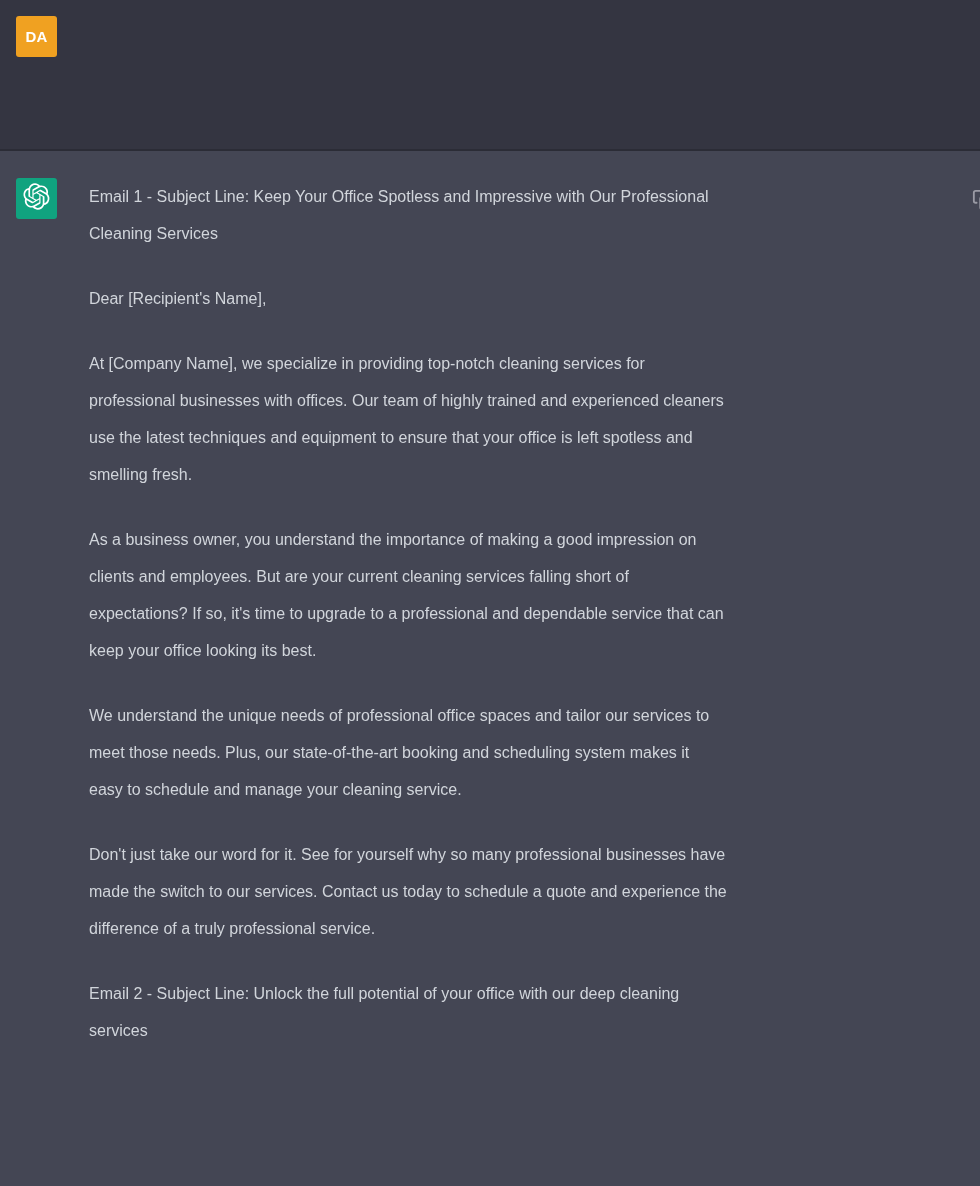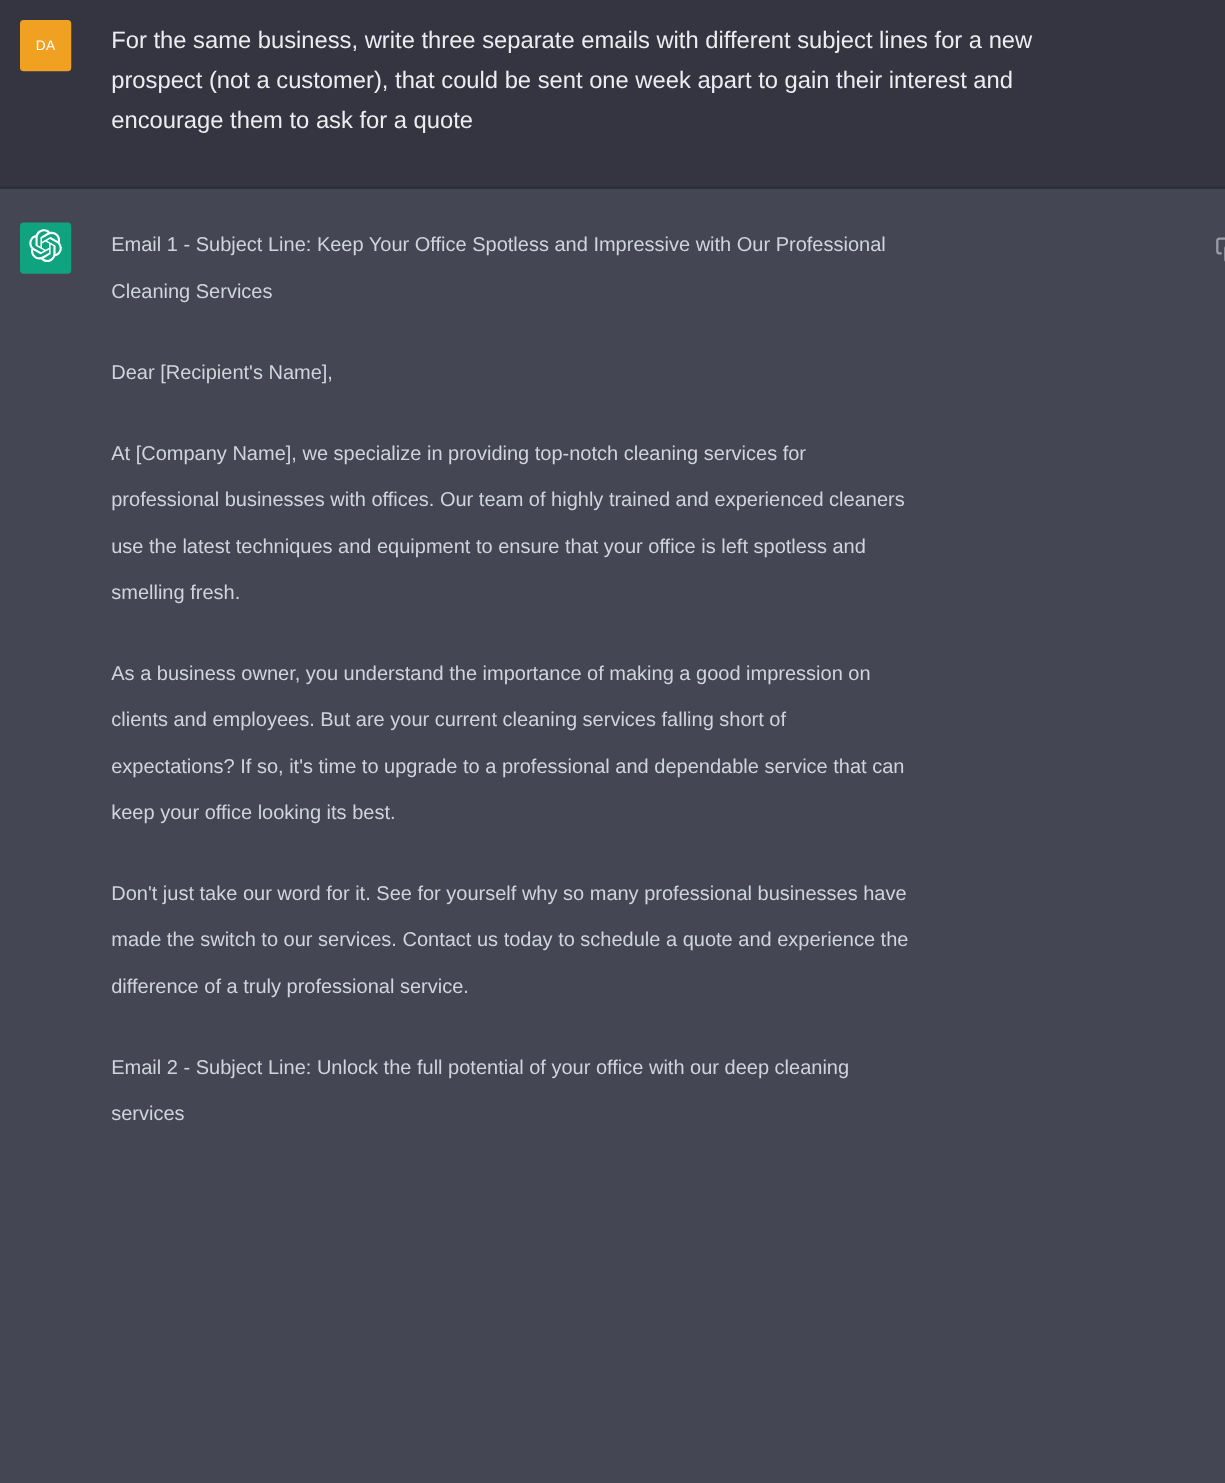--- a/index.html
+++ b/index.html
@@ -27,22 +27,22 @@
   .avatar {
     width: 41px; height: 41px;
     flex: 0 0 41px;
     border-radius: 3px;
     display: flex; align-items: center; justify-content: center;
     user-select: none;
   }
   .avatar-user {
     background: var(--user-avatar-bg, #f0a121);
     color: #ffffff;
-    font-size: 11px;
-    font-weight: 400;
+    font-size: 15px;
+    font-weight: 700;
     letter-spacing: 0.2px;
   }
   .avatar-assistant {
     background: var(--assistant-avatar-bg, #10a37f);
   }
   .avatar-assistant svg { width: 27px; height: 27px; }
   .msg-body { flex: 1 1 auto; min-width: 0; }
   .user-text {
     margin: 1px 0 0 32px;
     color: var(--user-text, #ececf1);
@@ -70,25 +70,20 @@
   }
   .copy-btn svg { width: 22px; height: 22px; display: block; }
 </style>
 </head>
 <body>
 
 <div class="message message-user">
   <div class="avatar avatar-user">
     <span>DA</span>
   </div>
-  <div class="msg-body">
-    <div class="user-text">For the same business, write three separate emails with different subject lines for a new
-prospect (not a customer), that could be sent one week apart to gain their interest and
-encourage them to ask for a quote</div>
-  </div>
 </div>
 
 <div class="message message-assistant">
   <div class="avatar avatar-assistant">
     <span>
       <svg viewBox="0 0 41 41" fill="#ffffff" xmlns="http://www.w3.org/2000/svg">
           <path d="M37.5324 16.8707C37.9808 15.5241 38.1363 14.0974 37.9886 12.6859C37.8409 11.2744 37.3934 9.91076 36.676 8.68622C35.6126 6.83404 33.9882 5.3676 32.0373 4.4985C30.0864 3.62941 27.9098 3.40259 25.8215 3.85078C24.8796 2.7893 23.7219 1.94125 22.4257 1.36341C21.1295 0.785575 19.7249 0.491269 18.3058 0.500197C16.1708 0.495044 14.0893 1.16803 12.3614 2.42214C10.6335 3.67624 9.34853 5.44666 8.6917 7.47815C7.30085 7.76286 5.98686 8.3414 4.8377 9.17505C3.68854 10.0087 2.73073 11.0782 2.02839 12.312C0.956464 14.1591 0.498905 16.2988 0.721698 18.4228C0.944492 20.5467 1.83612 22.5449 3.268 24.1293C2.81966 25.4759 2.66413 26.9026 2.81182 28.3141C2.95951 29.7256 3.40701 31.0892 4.12437 32.3138C5.18791 34.1659 6.8123 35.6322 8.76321 36.5013C10.7141 37.3704 12.8907 37.5973 14.9789 37.1492C15.9208 38.2107 17.0786 39.0587 18.3747 39.6366C19.6709 40.2144 21.0755 40.5087 22.4946 40.4998C24.6307 40.5054 26.7133 39.8321 28.4418 38.5772C30.1704 37.3223 31.4556 35.5506 32.1119 33.5179C33.5027 33.2332 34.8167 32.6547 35.9659 31.821C37.115 30.9874 38.0728 29.9178 38.7752 28.684C39.8458 26.8371 40.3023 24.6979 40.0789 22.5748C39.8556 20.4517 38.9639 18.4544 37.5324 16.8707ZM22.4978 37.8849C20.7443 37.8874 19.0459 37.2733 17.6994 36.1501C17.7601 36.117 17.8666 36.0586 17.936 36.0161L25.9004 31.4156C26.1003 31.3019 26.2663 31.137 26.3813 30.9378C26.4964 30.7386 26.5563 30.5124 26.5549 30.2825V19.0542L29.9213 20.998C29.9389 21.0068 29.9541 21.0198 29.9656 21.0359C29.977 21.052 29.9842 21.0707 29.9867 21.0902V30.3889C29.9842 32.375 29.1946 34.2791 27.7909 35.6841C26.3872 37.0892 24.4838 37.8806 22.4978 37.8849ZM6.39227 31.0064C5.51397 29.4888 5.19742 27.7107 5.49804 25.9832C5.55718 26.0187 5.66048 26.0818 5.73461 26.1244L13.699 30.7248C13.8975 30.8408 14.1233 30.902 14.3532 30.902C14.583 30.902 14.8088 30.8408 15.0073 30.7248L24.731 25.1103V28.9979C24.7321 29.0177 24.7283 29.0376 24.7199 29.0556C24.7115 29.0736 24.6988 29.0893 24.6829 29.1012L16.6317 33.7497C14.9096 34.7416 12.8643 35.0097 10.9447 34.4954C9.02506 33.9811 7.38785 32.7263 6.39227 31.0064ZM4.29707 13.6194C5.17156 12.0998 6.55279 10.9364 8.19885 10.3327C8.19885 10.4013 8.19491 10.5228 8.19491 10.6071V19.8079C8.19351 20.0378 8.25334 20.2638 8.36823 20.4629C8.48312 20.6619 8.64893 20.8267 8.84863 20.9404L18.5723 26.5542L15.206 28.4979C15.1894 28.5089 15.1703 28.5155 15.1505 28.5173C15.1307 28.5191 15.1107 28.516 15.0924 28.5082L7.04046 23.8557C5.32135 22.8601 4.06716 21.2235 3.55289 19.3046C3.03862 17.3858 3.30624 15.3413 4.29707 13.6194ZM31.955 20.0556L22.2312 14.4411L25.5976 12.4981C25.6142 12.4872 25.6333 12.4805 25.6531 12.4787C25.6729 12.4769 25.6928 12.4801 25.7111 12.4879L33.7631 17.1364C34.9967 17.849 36.0017 18.8982 36.6606 20.1613C37.3194 21.4244 37.6047 22.849 37.483 24.2684C37.3613 25.6878 36.8377 27.0432 35.9733 28.1712C35.1089 29.2993 33.9398 30.1536 32.6023 30.6372C32.6023 30.5679 32.6023 30.4456 32.6023 30.3621V21.1613C32.6043 20.9317 32.5451 20.7066 32.4309 20.5081C32.3166 20.3097 32.1515 20.1453 31.955 20.0556ZM35.3055 15.0128C35.2464 14.9765 35.1431 14.9142 35.069 14.8717L27.1045 10.2712C26.906 10.1554 26.6803 10.0943 26.4504 10.0943C26.2206 10.0943 25.9948 10.1554 25.7963 10.2712L16.0726 15.8858V11.9982C16.0715 11.9783 16.0753 11.9585 16.0837 11.9405C16.0921 11.9225 16.1048 11.9068 16.1207 11.8949L24.1719 7.25025C25.4053 6.53903 26.8158 6.19376 28.2383 6.25482C29.6608 6.31589 31.0364 6.78077 32.2044 7.59508C33.3723 8.40939 34.2842 9.53945 34.8334 10.8531C35.3826 12.1667 35.5464 13.6095 35.3055 15.0128ZM14.2424 21.9419L10.8752 19.9981C10.8576 19.9893 10.8423 19.9763 10.8309 19.9602C10.8195 19.9441 10.8122 19.9254 10.8098 19.9058V10.6071C10.8107 9.18295 11.2173 7.78848 11.9819 6.58696C12.7466 5.38544 13.8377 4.42659 15.1275 3.82264C16.4173 3.21869 17.8524 2.99464 19.2649 3.1767C20.6775 3.35876 22.0089 3.93941 23.1034 4.85067C23.0427 4.88379 22.937 4.94215 22.8668 4.98473L14.9024 9.58517C14.7025 9.69878 14.5366 9.86356 14.4215 10.0626C14.3065 10.2616 14.2466 10.4877 14.2479 10.7175L14.2424 21.9419ZM16.071 17.9991L20.4018 15.4978L24.7325 17.9975V22.9985L20.4018 25.4983L16.071 22.9985V17.9991Z"></path>
         </svg>
     </span>
   </div>
@@ -98,20 +93,23 @@
 Cleaning Services</p>
       <p>Dear [Recipient's Name],</p>
       <p>At [Company Name], we specialize in providing top-notch cleaning services for
 professional businesses with offices. Our team of highly trained and experienced cleaners
 use the latest techniques and equipment to ensure that your office is left spotless and
 smelling fresh.</p>
       <p>As a business owner, you understand the importance of making a good impression on
 clients and employees. But are your current cleaning services falling short of
 expectations? If so, it's time to upgrade to a professional and dependable service that can
 keep your office looking its best.</p>
+      <p>We understand the unique needs of professional office spaces and tailor our services to
+meet those needs. Plus, our state-of-the-art booking and scheduling system makes it
+easy to schedule and manage your cleaning service.</p>
       <p>Don't just take our word for it. See for yourself why so many professional businesses have
 made the switch to our services. Contact us today to schedule a quote and experience the
 difference of a truly professional service.</p>
       <p>Email 2 - Subject Line: Unlock the full potential of your office with our deep cleaning
 services</p>
     </div>
   </div>
   <button class="copy-btn" aria-label="Copy">
     <span>
       <svg viewBox="0 0 24 24" fill="none" stroke="currentColor" stroke-width="2" stroke-linecap="round" stroke-linejoin="round">

